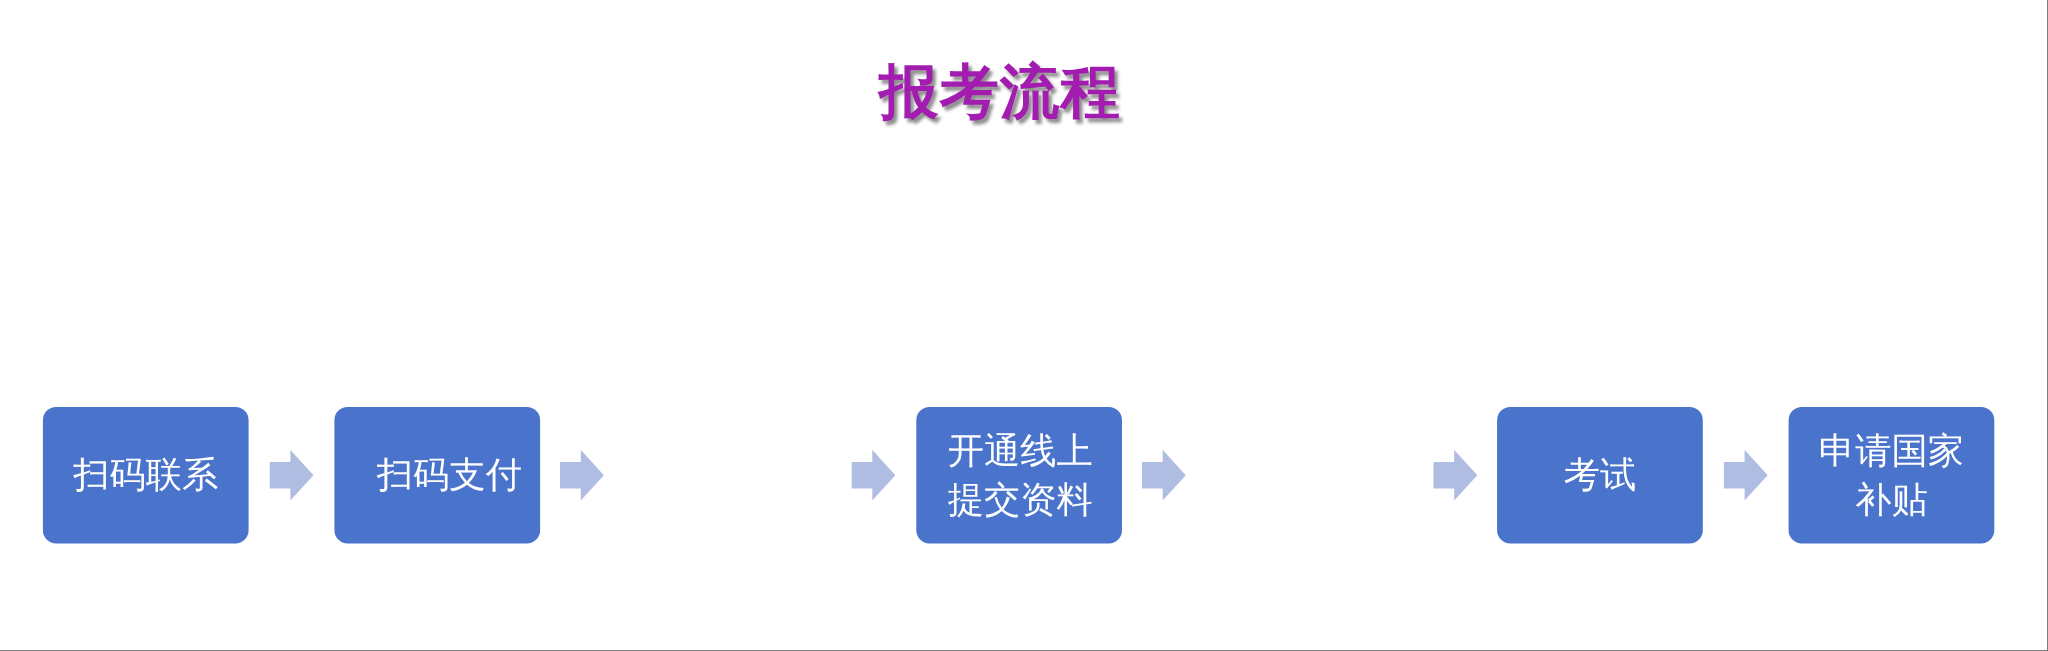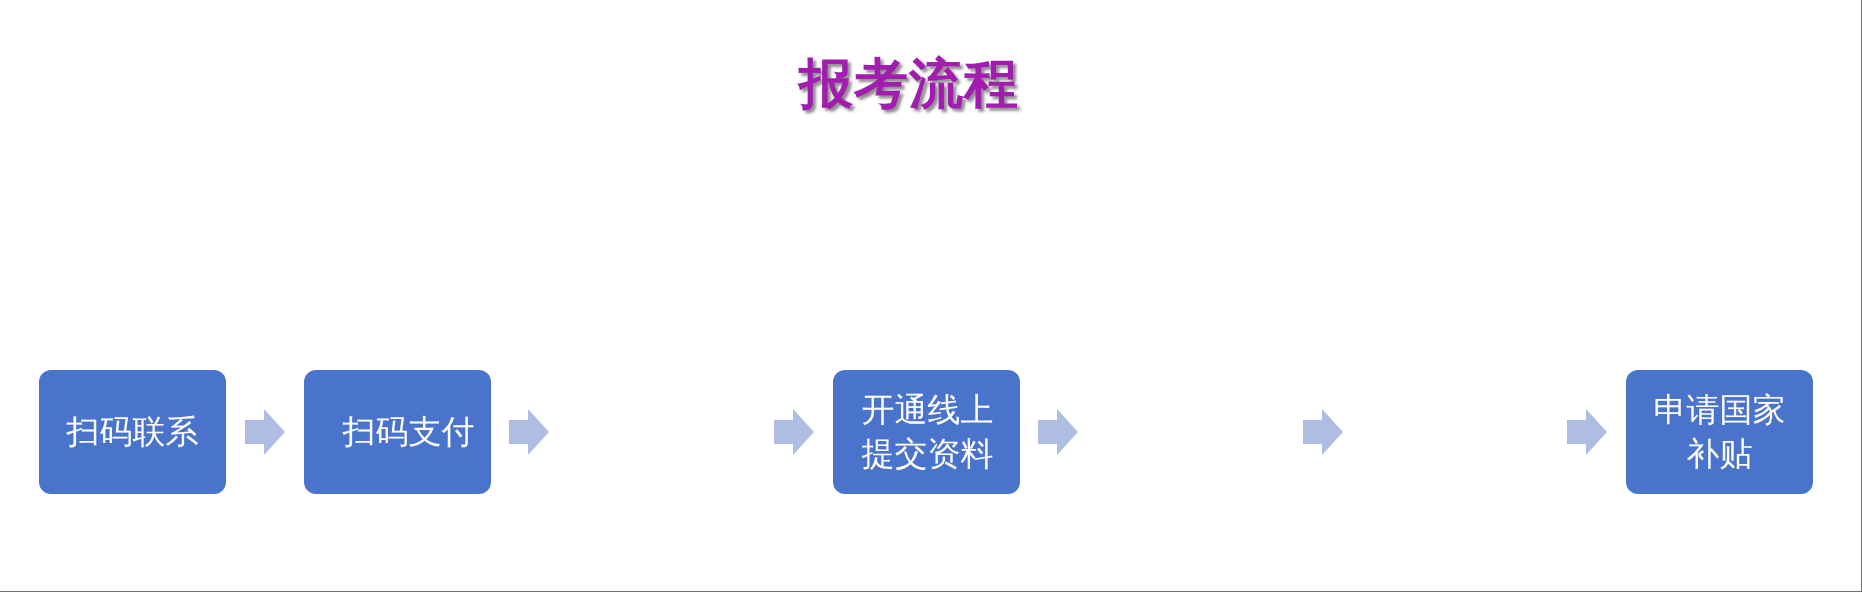--- a/index.html
+++ b/index.html
@@ -83,20 +83,25 @@
         <polygon points="0,11 19,11 19,0 40,23 19,46 19,35 0,35" fill="#b0bde3"></polygon>
       </svg>
   </div>
 
   <div class="arrow" style="left:1303px;">
     <svg width="40" height="46" viewBox="0 0 40 46">
         <polygon points="0,11 19,11 19,0 40,23 19,46 19,35 0,35" fill="#b0bde3"></polygon>
       </svg>
   </div>
 
+  <div class="step" style="left:1361px;">
+    <div>
+      <span>考试</span>
+    </div>
+  </div>
   <div class="arrow" style="left:1567px;">
     <svg width="40" height="46" viewBox="0 0 40 46">
         <polygon points="0,11 19,11 19,0 40,23 19,46 19,35 0,35" fill="#b0bde3"></polygon>
       </svg>
   </div>
 
   <div class="step" style="left:1626px;">
     <div>
       <span>申请国家</span>
       <span>补贴</span>

